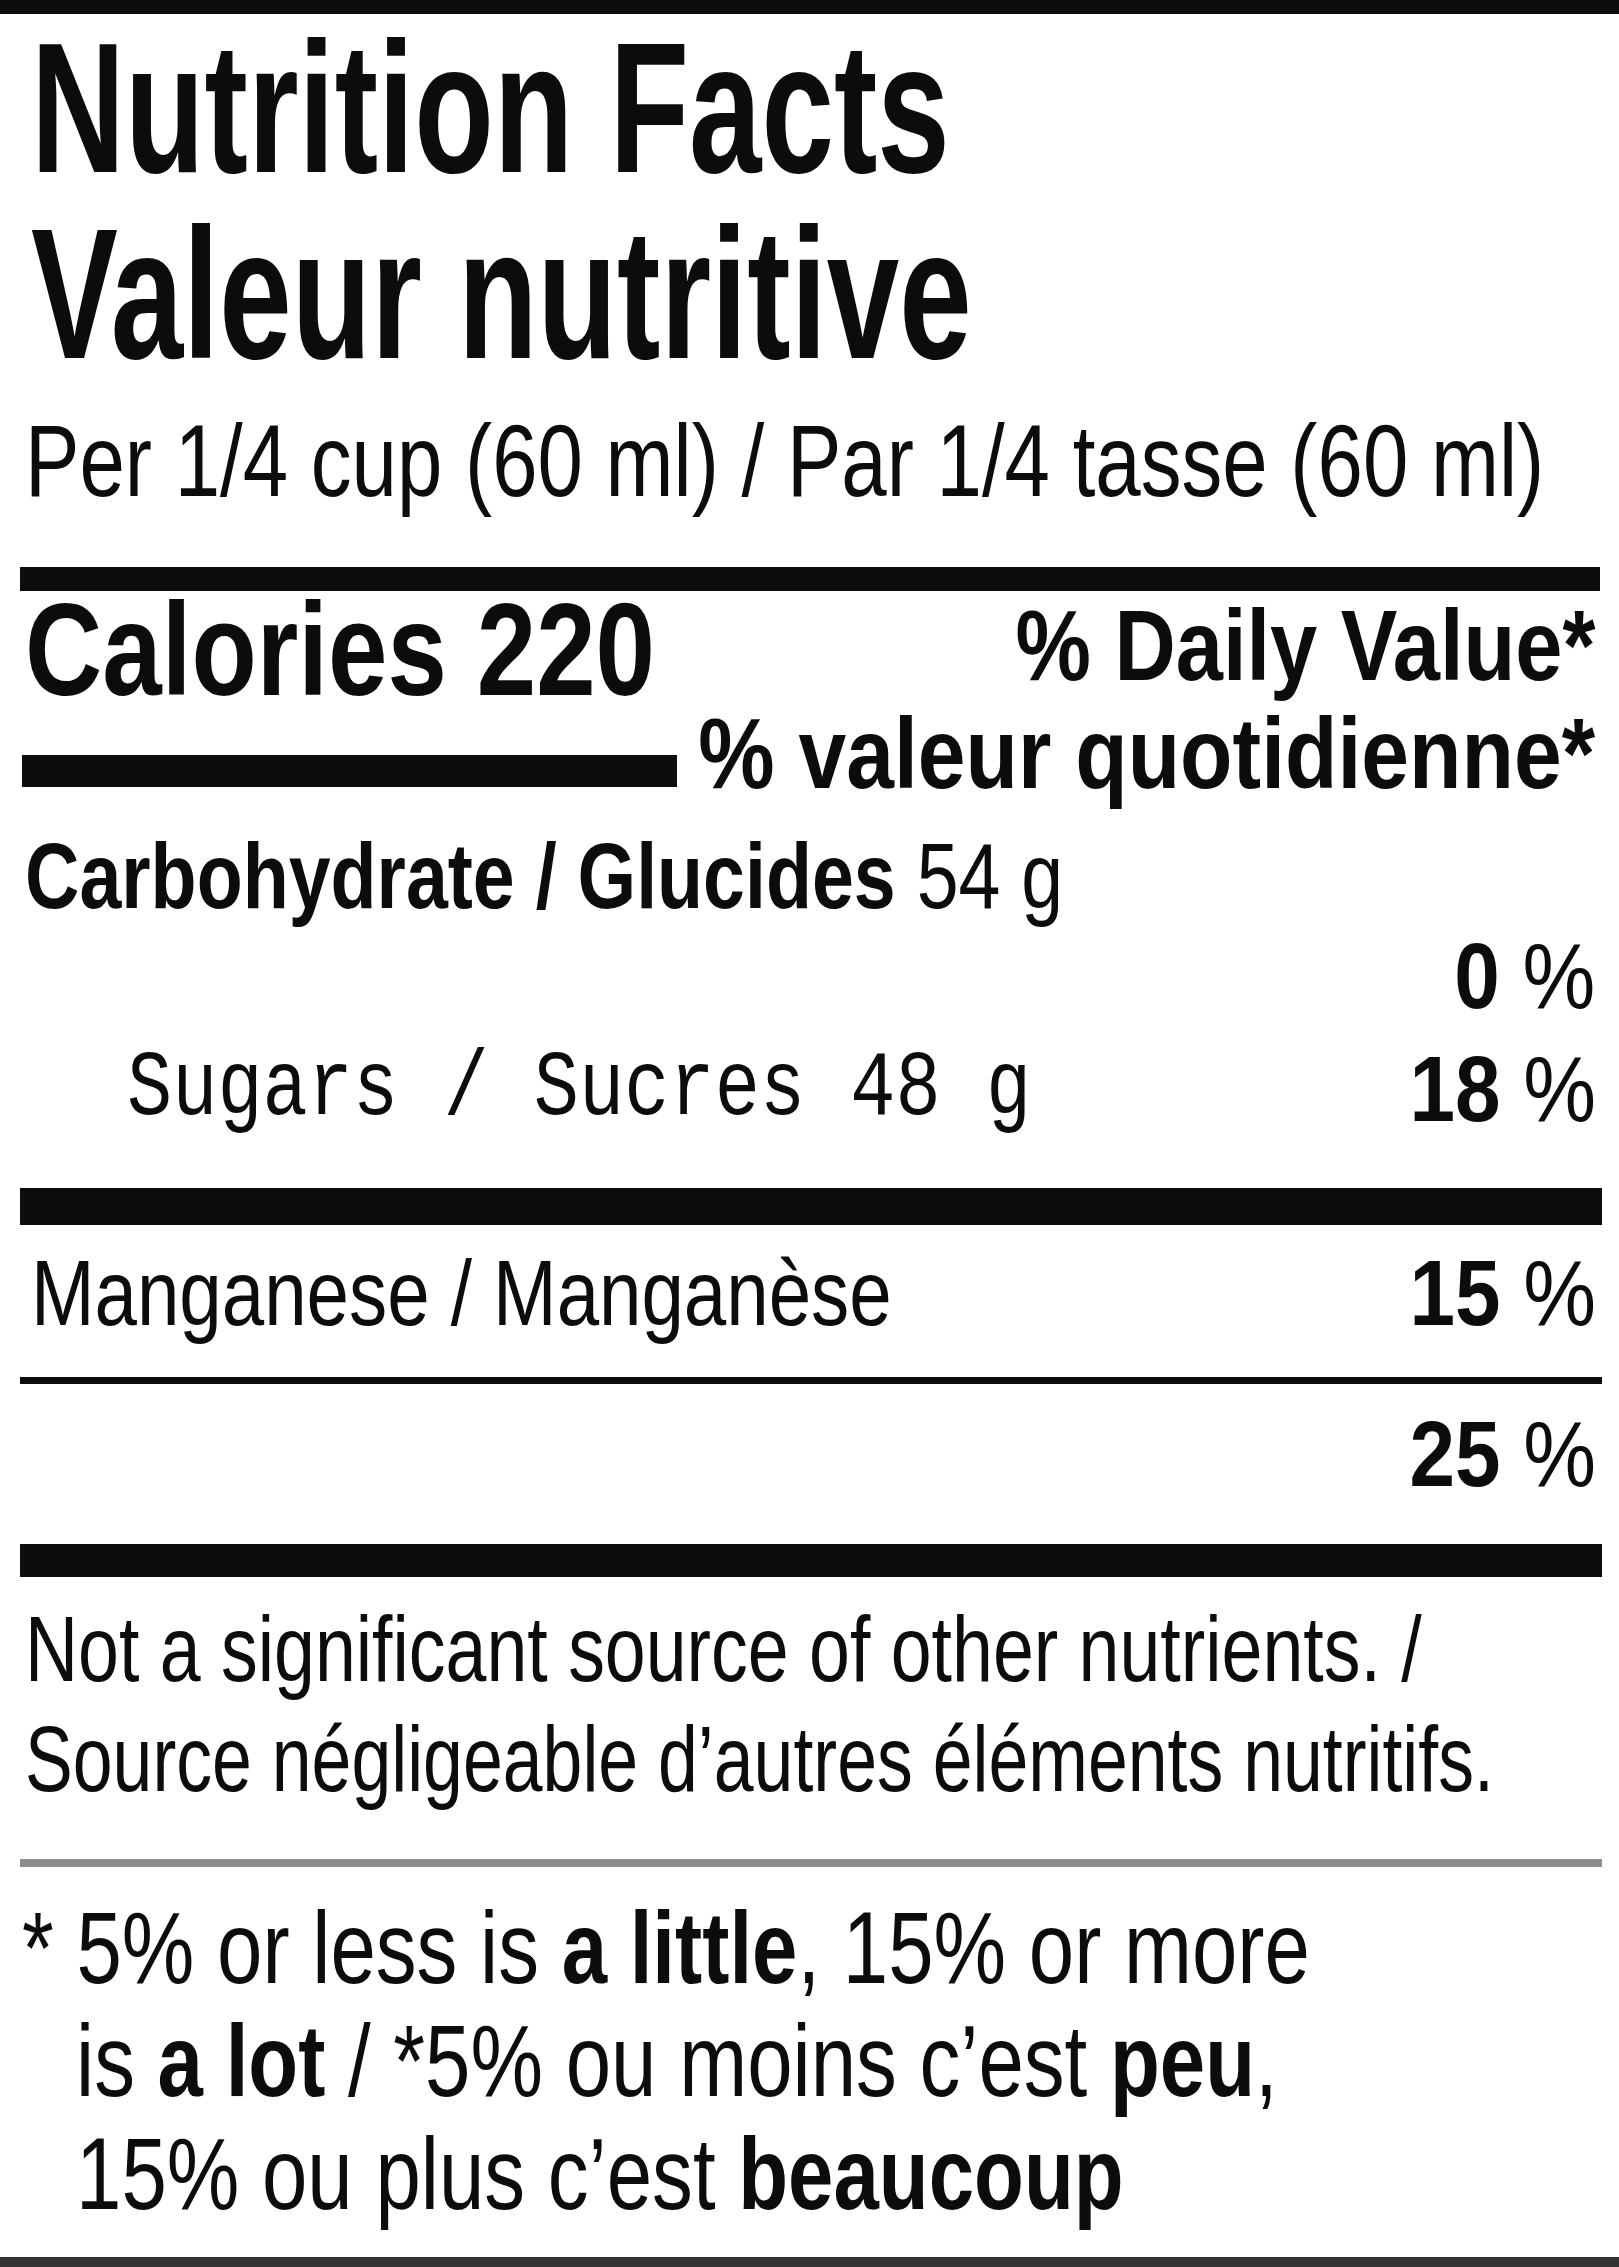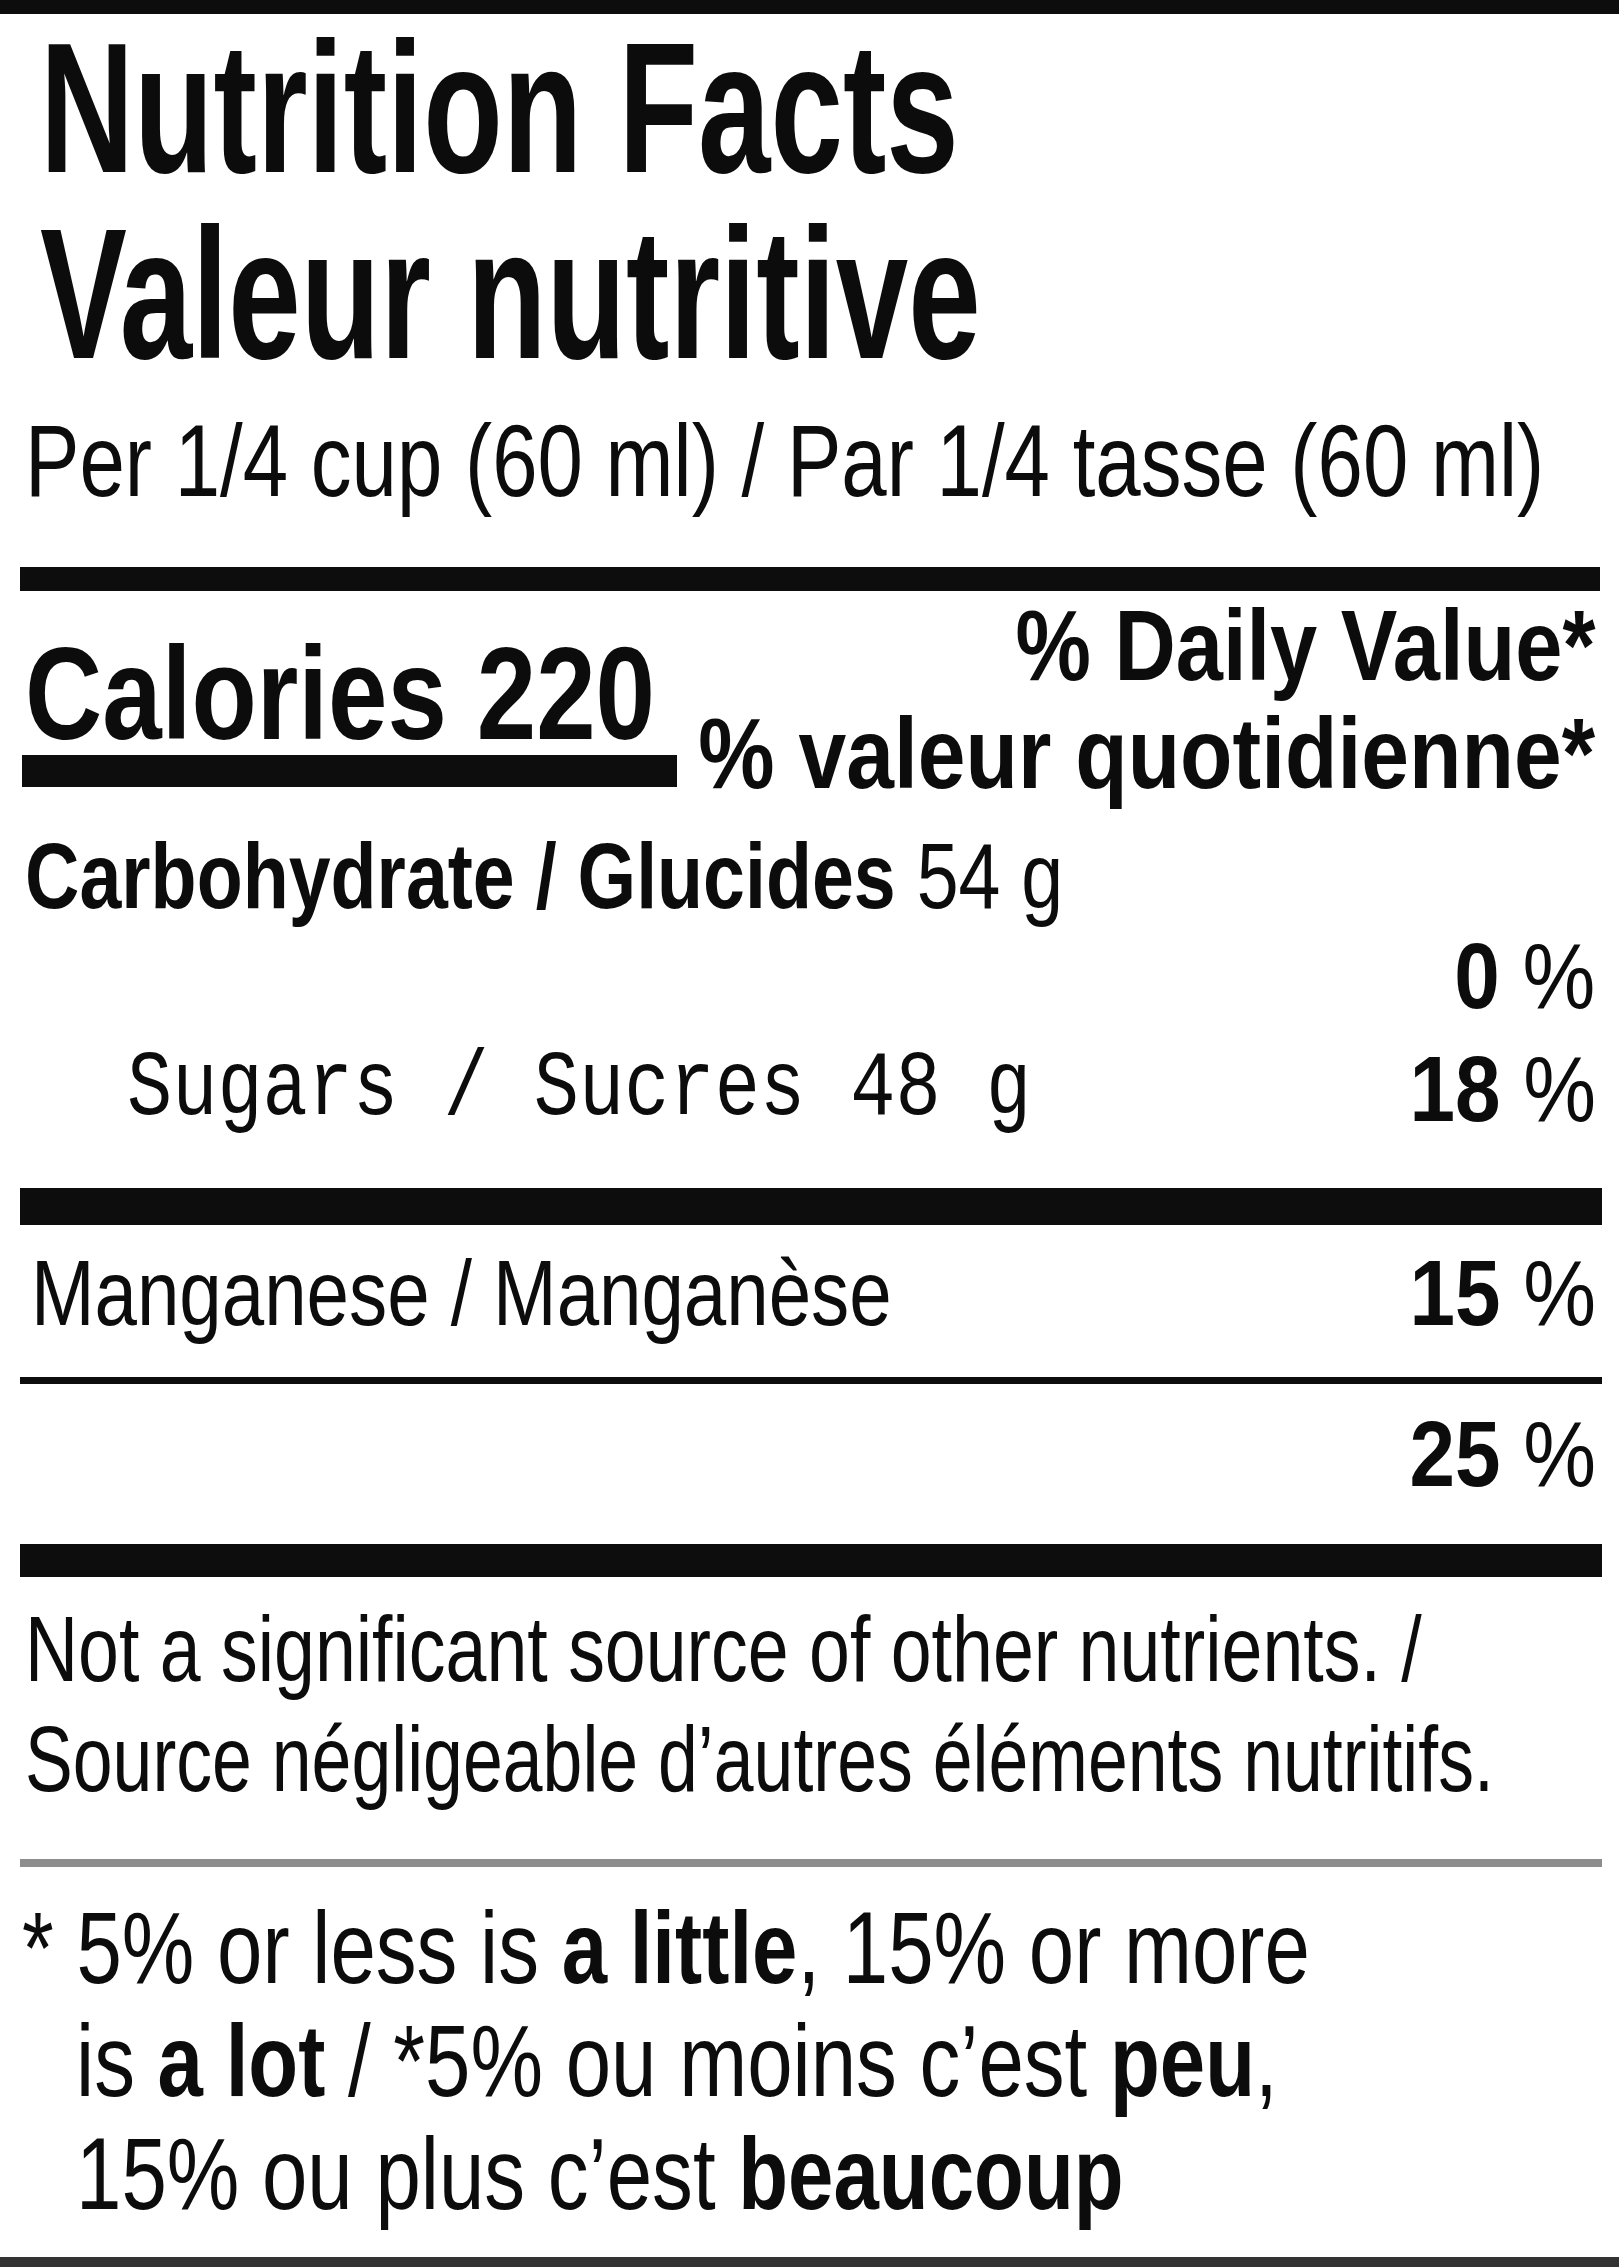--- a/index.html
+++ b/index.html
@@ -10,23 +10,23 @@
     color:#0c0c0c;
     font-family:"Liberation Sans", sans-serif;
     overflow:hidden;
   }
   .abs{position:absolute;}
   
   .cx{display:inline-block;white-space:nowrap;transform-origin:0 0;}
   .cx-r{display:inline-block;white-space:nowrap;transform-origin:100% 0;}
   .b{font-weight:700;}
   .bar{position:absolute;background:#0d0d0d;}
-  .title{left:40px;top:14.7px;font-size:186px;line-height:186px;font-weight:700;}
+  .title{left:31px;top:14.7px;font-size:186px;line-height:186px;font-weight:700;}
   .serving{left:24.5px;top:410px;font-size:102px;line-height:102px;}
-  .calories{left:24.5px;top:628px;font-size:132px;line-height:132px;font-weight:700;text-align:right;}
+  .calories{left:24.5px;top:584px;font-size:132px;line-height:132px;font-weight:700;text-align:right;}
   .dv-en{right:23.5px;top:595px;font-size:101px;line-height:101px;font-weight:700;text-align:center;}
   .dv-fr{right:23.5px;top:703px;font-size:101px;line-height:101px;font-weight:700;text-align:right;}
   .row{font-size:93px;line-height:93px;}
   .pct{font-size:93px;line-height:93px;right:23.5px;text-align:right;}
   .note{left:24.5px;top:1594px;font-size:93px;line-height:110px;}
   .footnote{left:21.6px;top:1892px;font-size:102px;line-height:113px;}
   .fn-indent{padding-left:54px;}
 </style>
 </head>
 <body>

